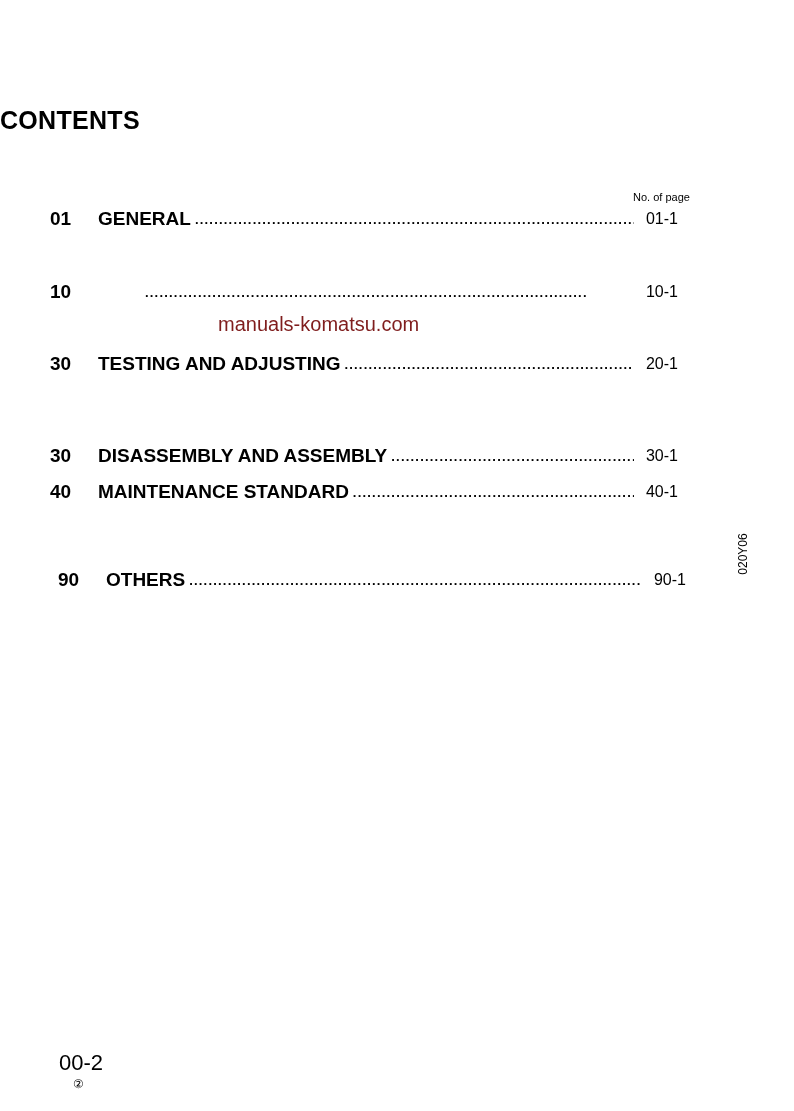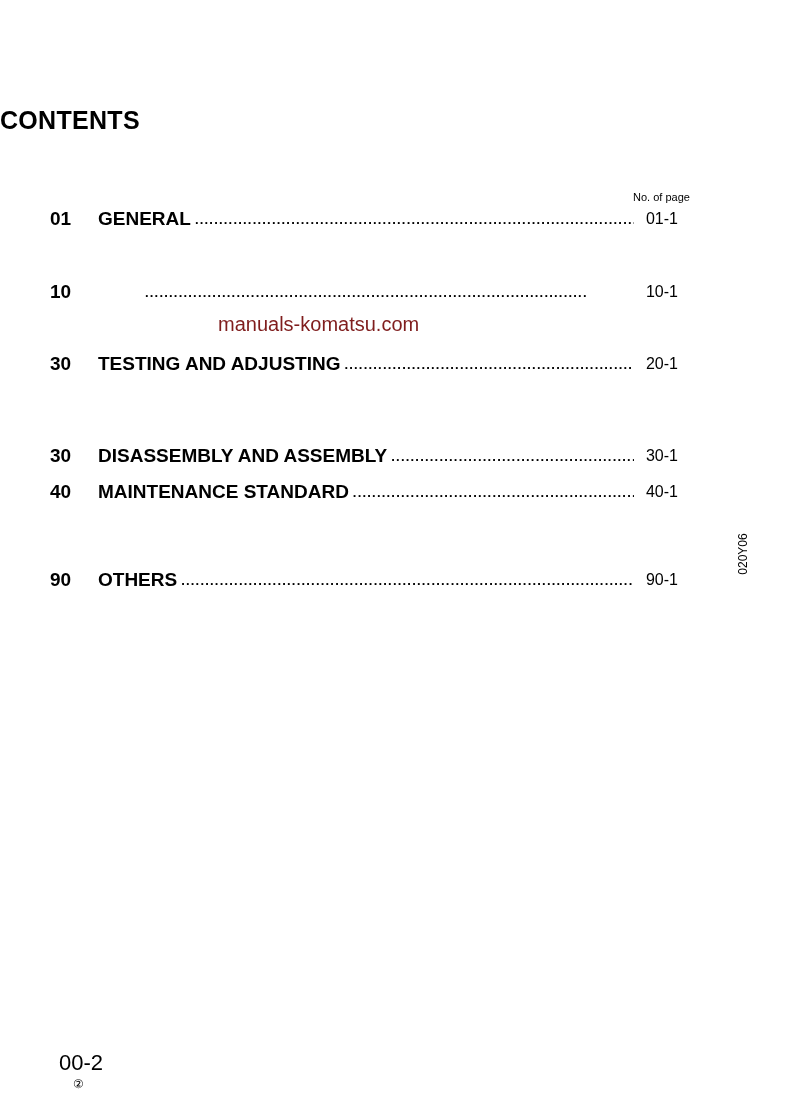--- a/index.html
+++ b/index.html
@@ -53,21 +53,21 @@
   <span class="toc-page">30-1</span>
 </div>
 
 <div class="toc-row" style="top:480px;">
   <span class="toc-num">40</span>
   <span class="toc-title">MAINTENANCE STANDARD</span>
   <span class="toc-dots"></span>
   <span class="toc-page">40-1</span>
 </div>
 
-<div class="toc-row" style="top:568px;">
+<div class="toc-row" style="top:568px;margin-left:8px;">
   <span class="toc-num">90</span>
   <span class="toc-title">OTHERS</span>
   <span class="toc-dots"></span>
   <span class="toc-page">90-1</span>
 </div>
 
 <div class="side-code">
   <span>020Y06</span>
 </div>
 

